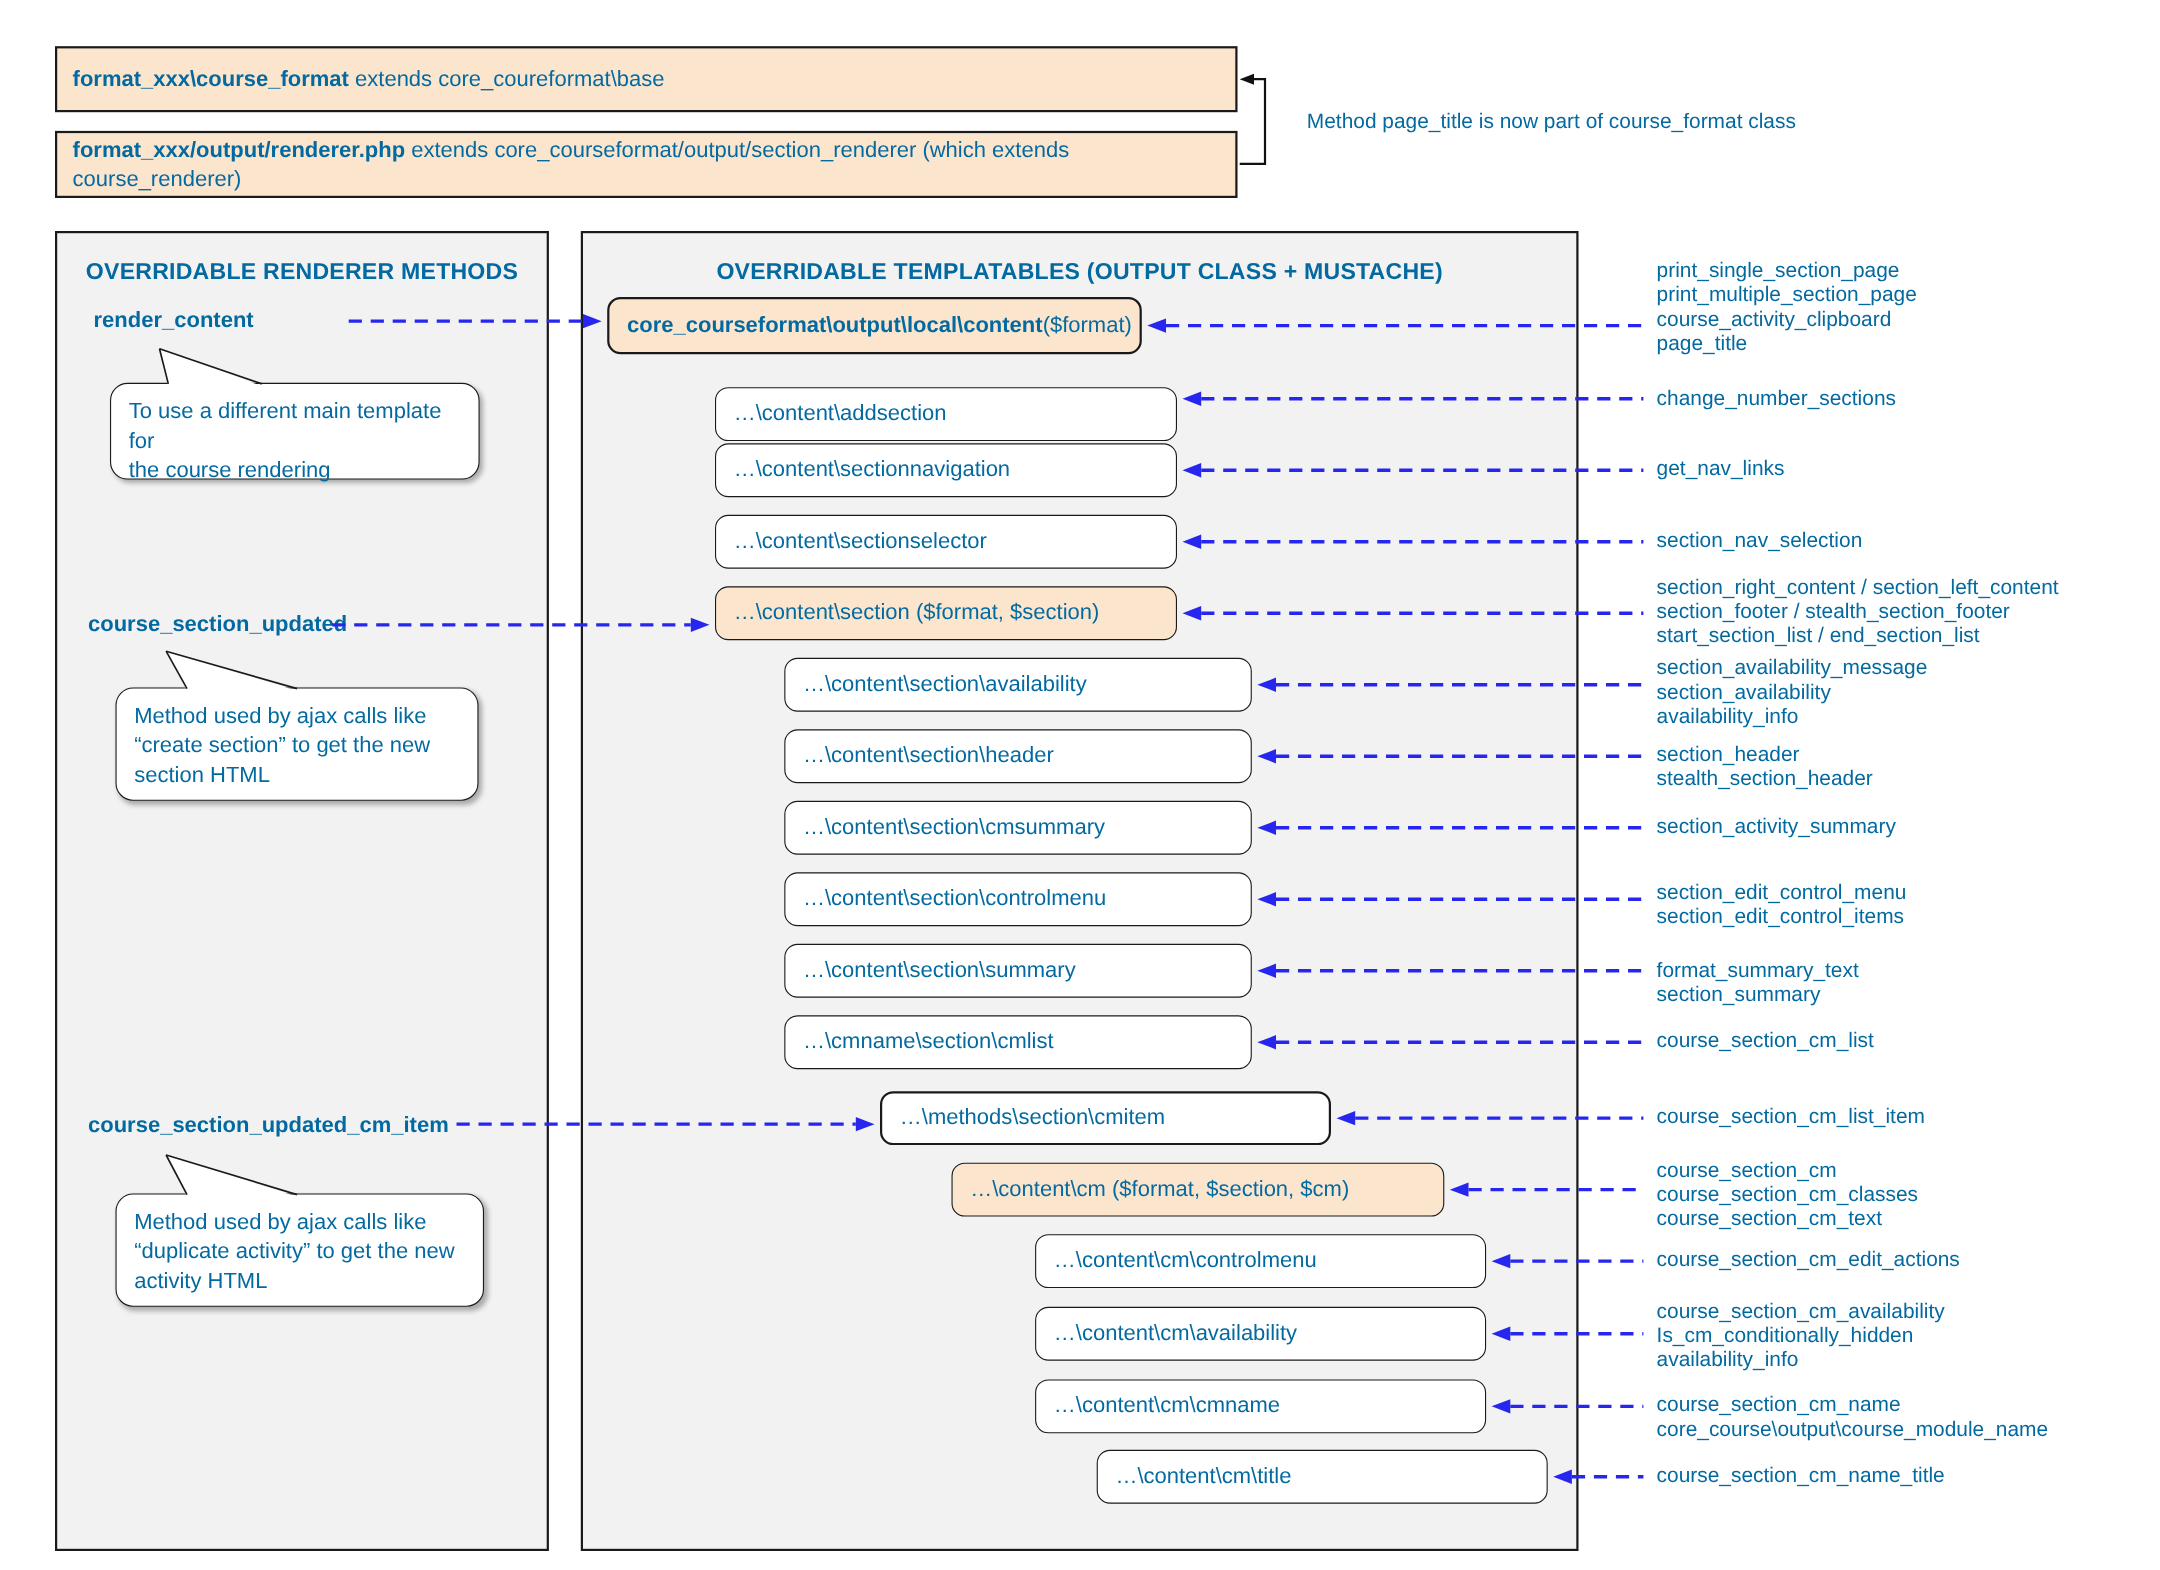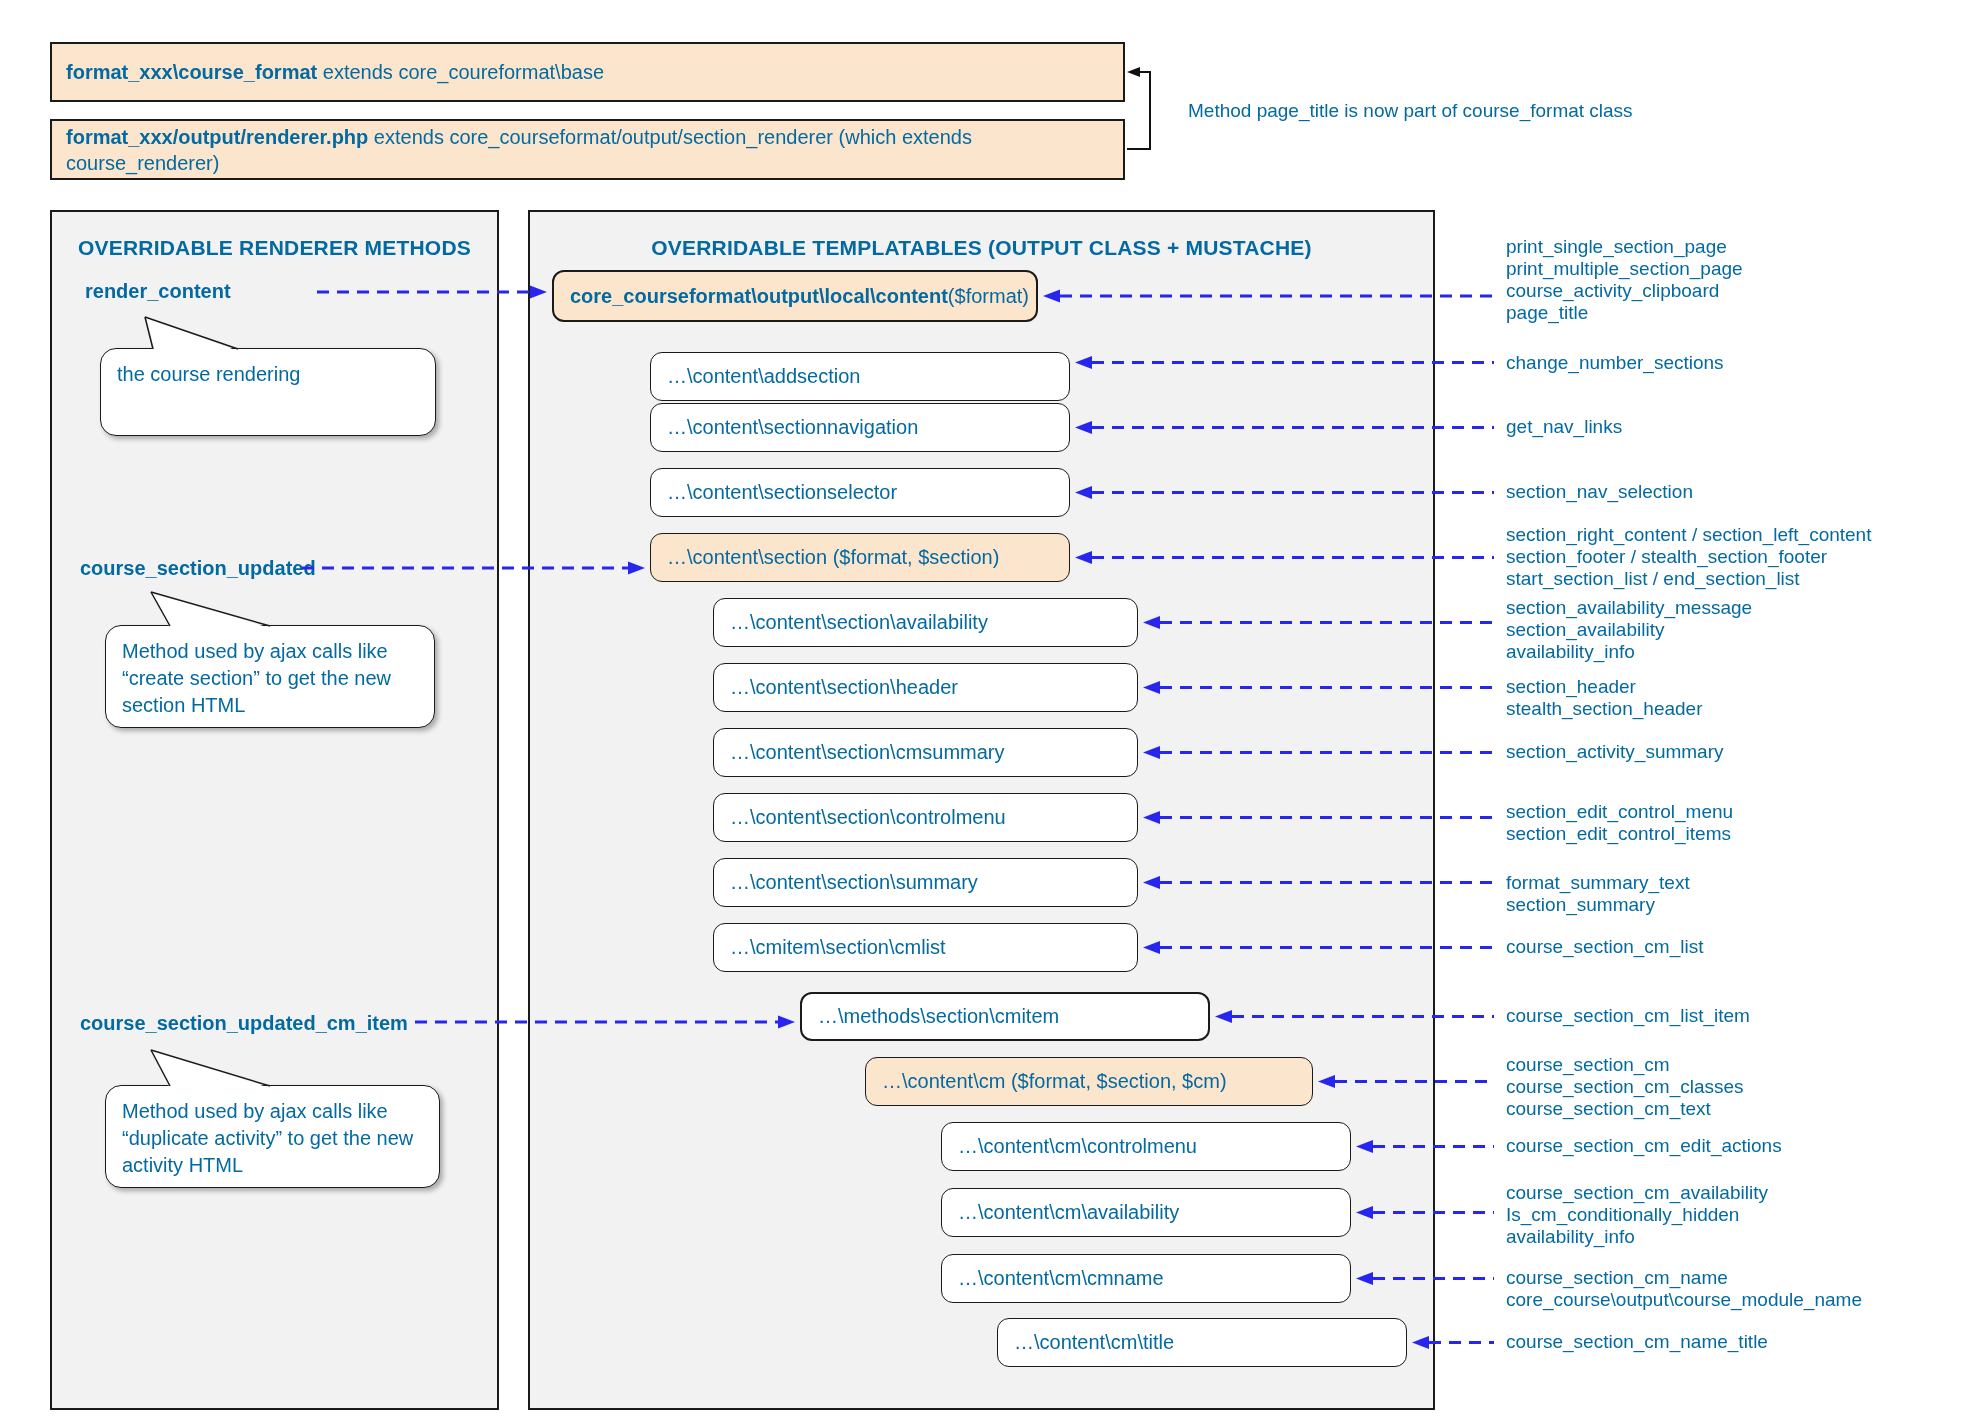--- a/index.html
+++ b/index.html
@@ -60,20 +60,21 @@
 
   <div class="panel" id="left-panel" style="left: 50px; width: 449px;"></div>
   <div class="panel" id="middle-panel" style="left: 528px; width: 907px;"></div>
 
   <div class="panel-title" id="left-title" style="left: 50px; width: 449px;">OVERRIDABLE RENDERER METHODS</div>
   <div class="panel-title" id="middle-title" style="left: 528px; width: 907px;">OVERRIDABLE TEMPLATABLES (OUTPUT CLASS + MUSTACHE)</div>
 
   <div id="methods-layer">
       <div class="method" style="left: 85px; top: 280px;">render_content</div>
       <div class="bubble" style="left: 100px; top: 348px; width: 336px; height: 88px;">
+        <div>To use a different main template for</div>
         <div>the course rendering</div>
       </div>
       <div class="method" style="left: 80px; top: 557px;">course_section_updated</div>
       <div class="bubble" style="left: 105px; top: 625px; width: 330px; height: 103px;">
         <div>Method used by ajax calls like</div>
         <div>“create section” to get the new</div>
         <div>section HTML</div>
       </div>
       <div class="method" style="left: 80px; top: 1012px;">course_section_updated_cm_item</div>
       <div class="bubble" style="left: 105px; top: 1085px; width: 335px; height: 103px;">
@@ -108,21 +109,21 @@
       <div class="tbox" style="left: 713px; top: 728px; width: 425px; height: 49px;">
         <span>…\content\section\cmsummary</span>
       </div>
       <div class="tbox" style="left: 713px; top: 793px; width: 425px; height: 49px;">
         <span>…\content\section\controlmenu</span>
       </div>
       <div class="tbox" style="left: 713px; top: 858px; width: 425px; height: 49px;">
         <span>…\content\section\summary</span>
       </div>
       <div class="tbox" style="left: 713px; top: 923px; width: 425px; height: 49px;">
-        <span>…\cmitem\section\cmlist</span>
+        <span>…\cmname\section\cmlist</span>
       </div>
       <div class="tbox thick" style="left: 800px; top: 992px; width: 410px; height: 49px;">
         <span>…\methods\section\cmitem</span>
       </div>
       <div class="tbox peach" style="left: 865px; top: 1057px; width: 448px; height: 49px;">
         <span>…\content\cm ($format, $section, $cm)</span>
       </div>
       <div class="tbox" style="left: 941px; top: 1122px; width: 410px; height: 49px;">
         <span>…\content\cm\controlmenu</span>
       </div>

